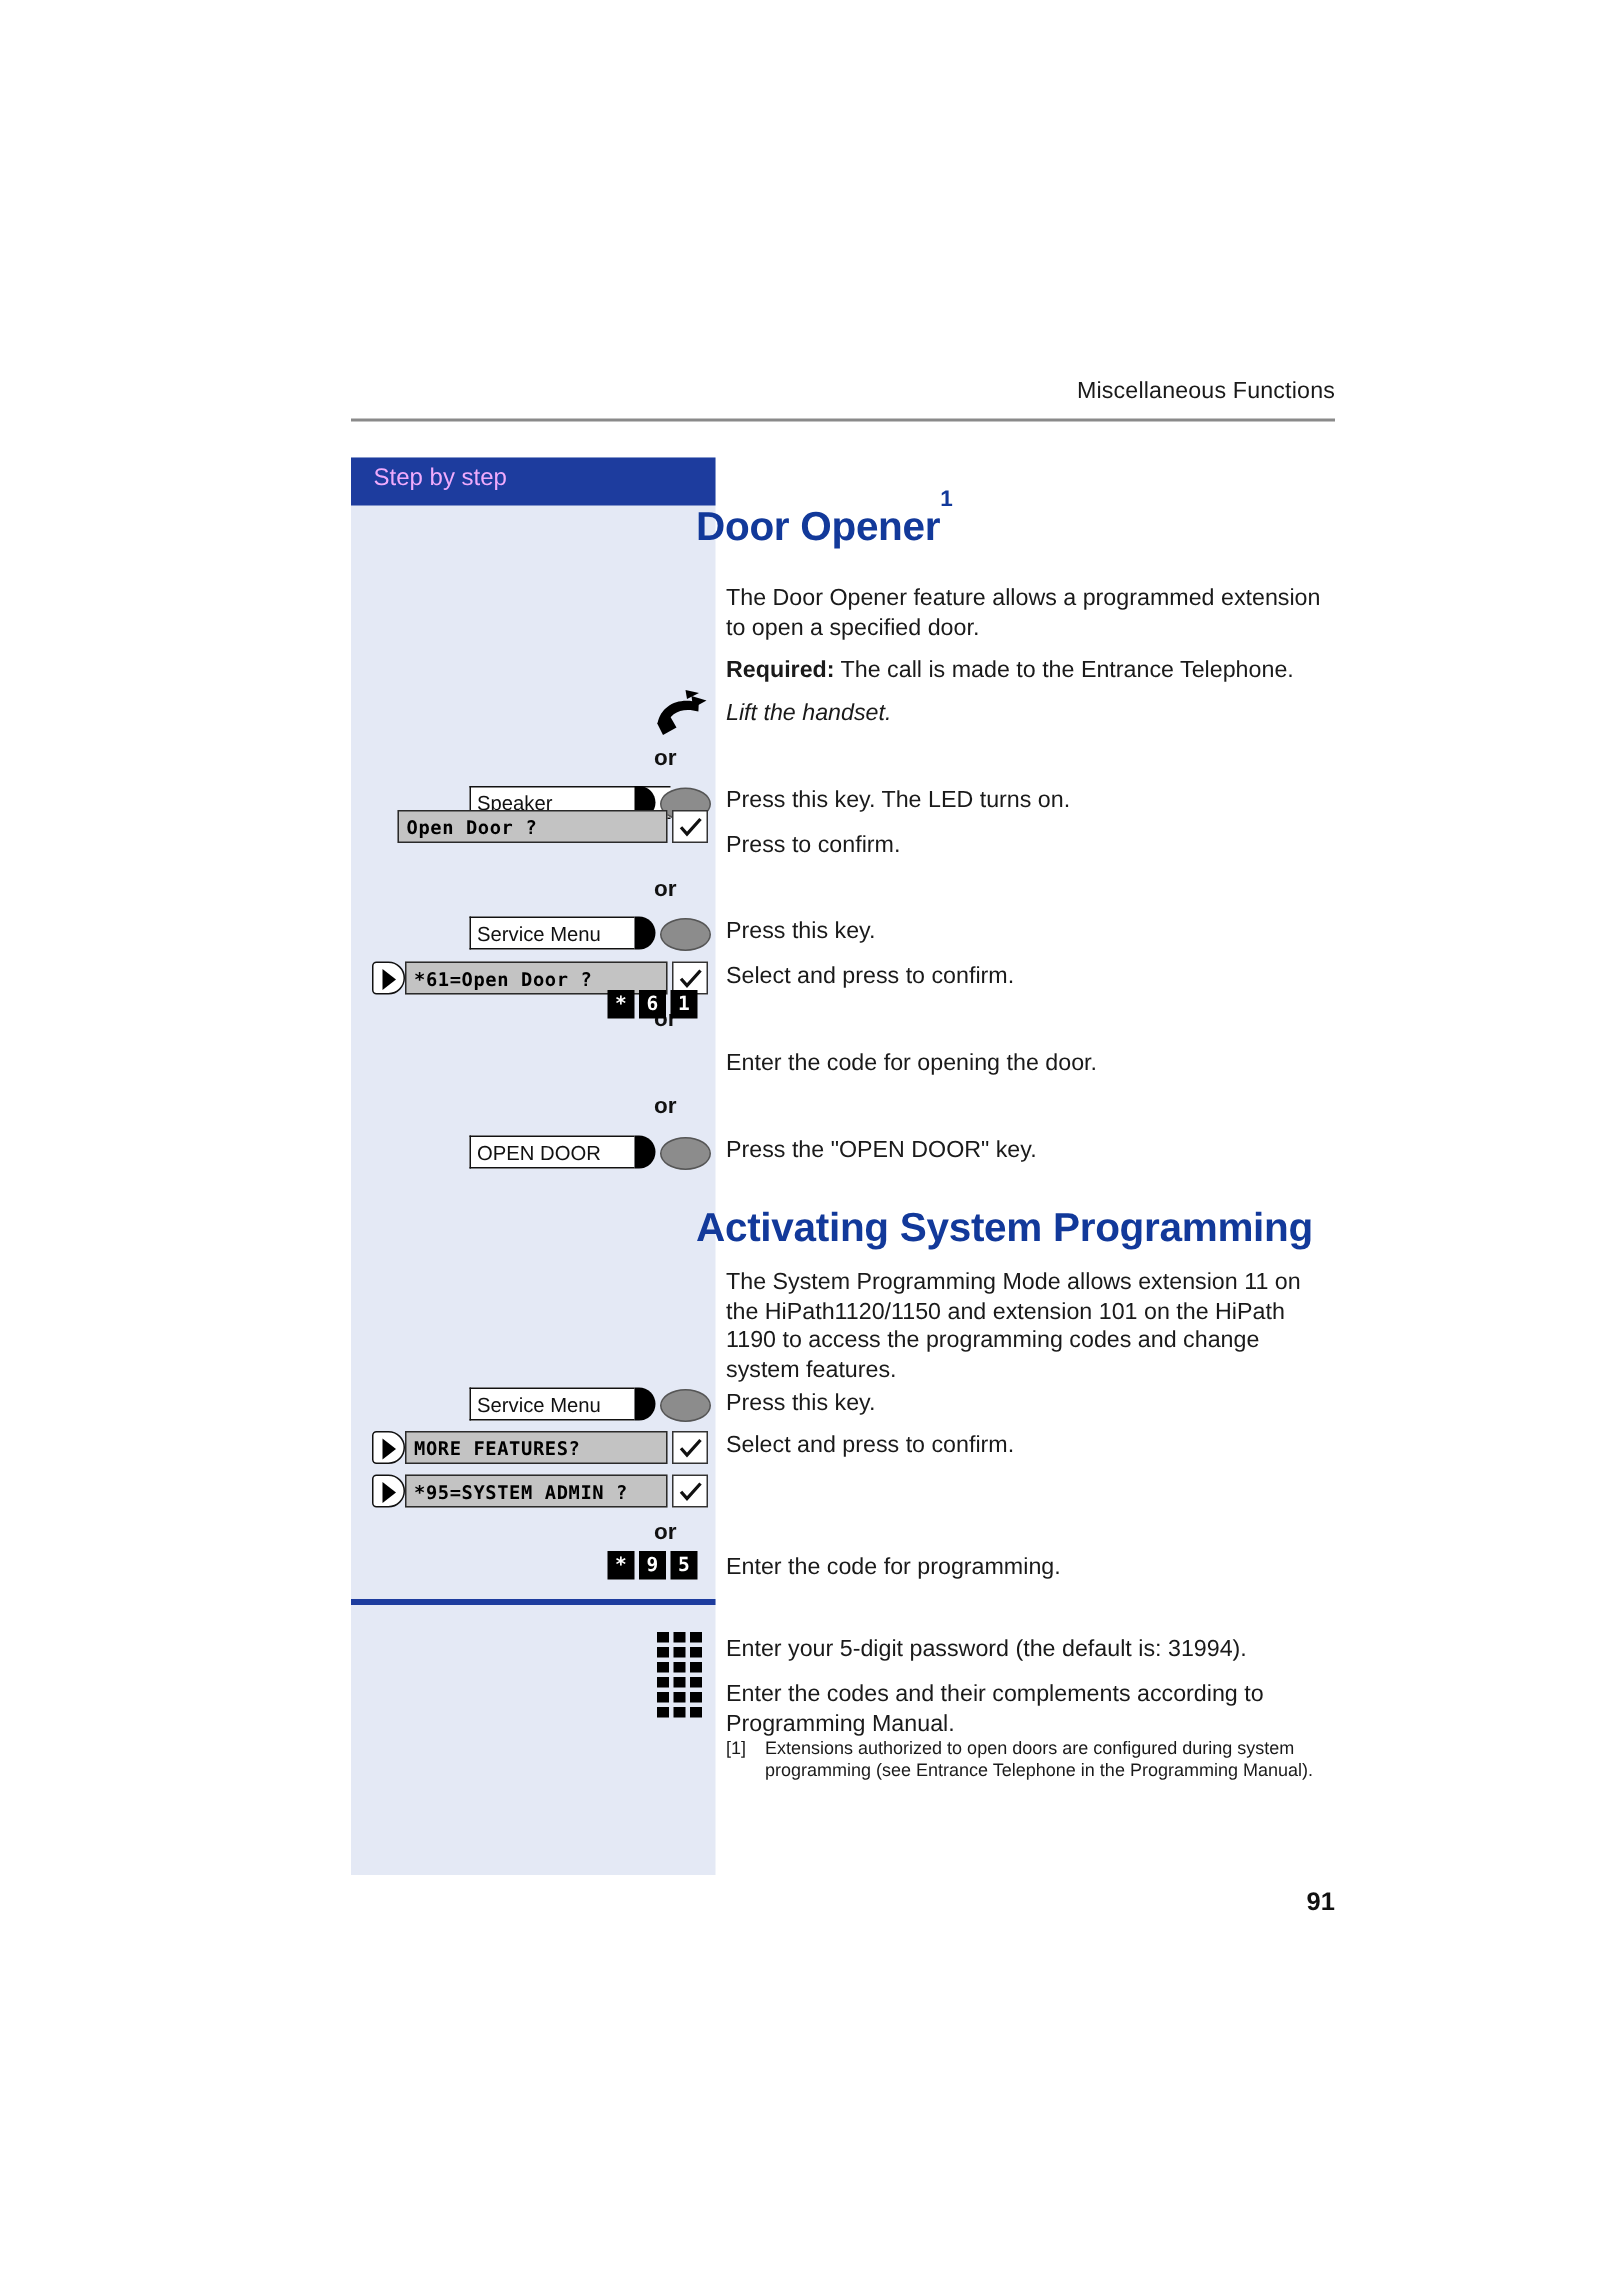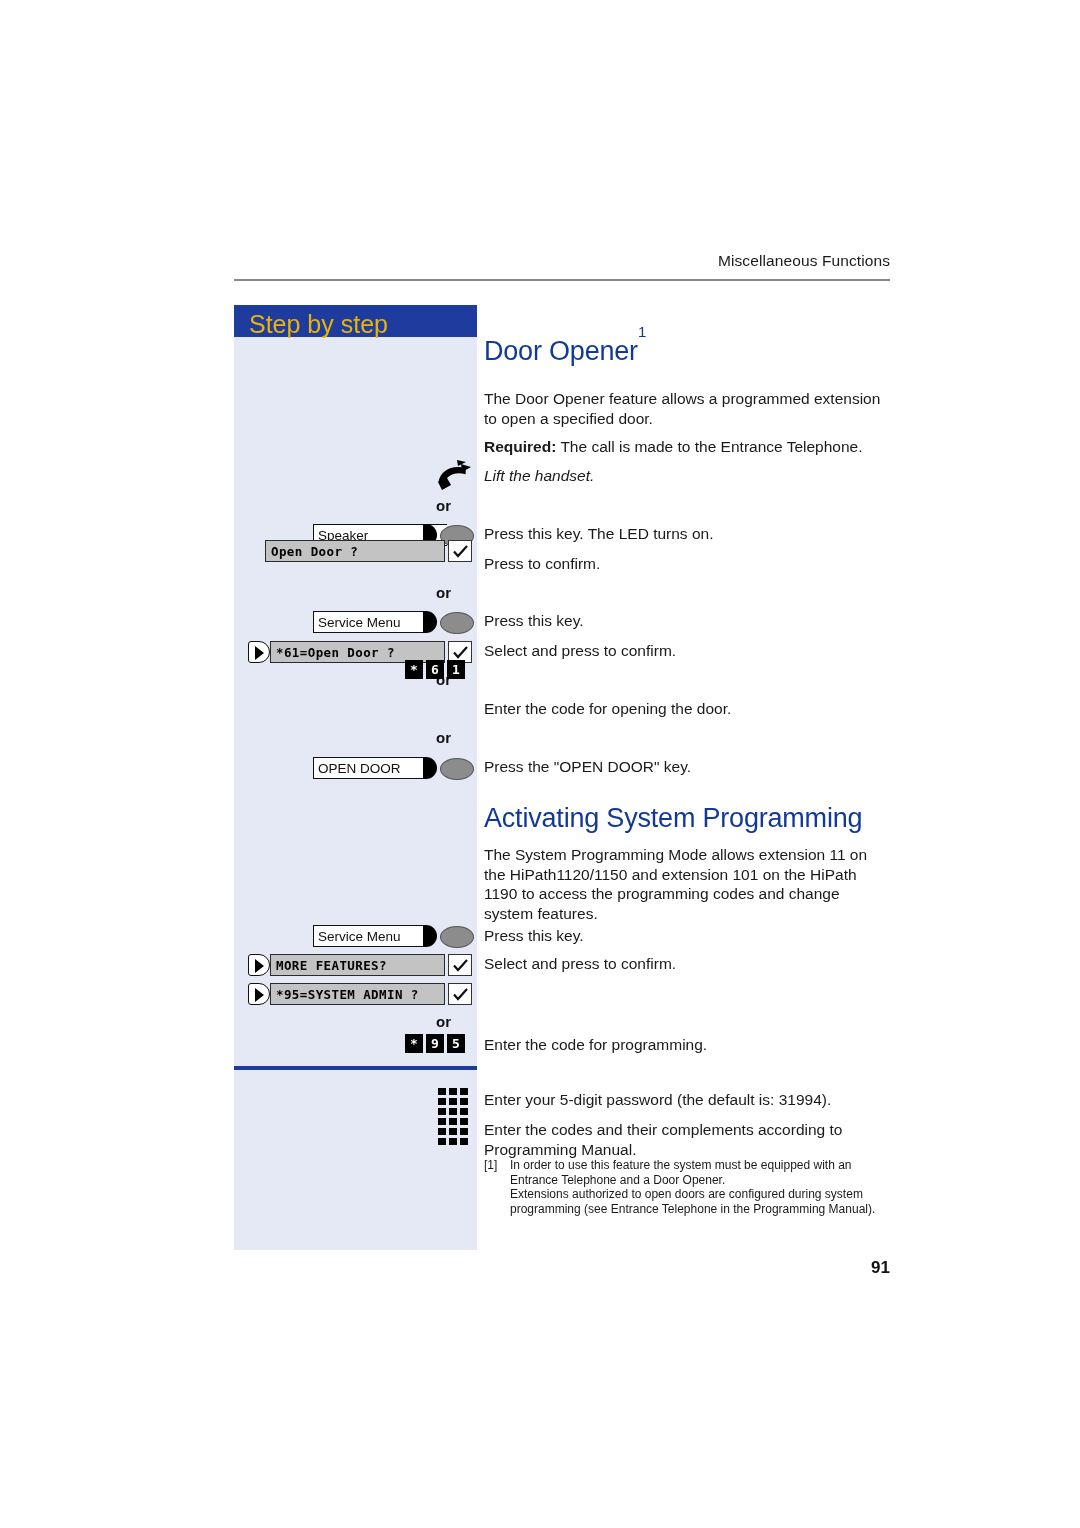--- a/index.html
+++ b/index.html
@@ -50,22 +50,22 @@
     left: 0;
     top: 0;
     width: 243px;
     height: 32px;
     background: #1d3c9e;
   }
   #sidebar-title-bar span {
     position: absolute;
     left: 15px;
     top: 5px;
-    font-size: 25px;
-    color: #eab308;
+    font-size: 16px;
+    color: #f0abfc;
     font-weight: normal;
   }
   #sidebar-divider {
     position: absolute;
     left: 234px;
     top: 1066px;
     width: 243px;
     height: 4px;
     background: #1d3c9e;
   }
@@ -74,24 +74,24 @@
   .rt {
     position: absolute;
     left: 484px;
     width: 406px;
     font-size: 15.5px;
     line-height: 19.5px;
     color: #1a1a1a;
   }
   h1.section {
     position: absolute;
-    left: 484px;
+    left: 464px;
     margin: 0;
     font-size: 27px;
-    font-weight: normal;
+    font-weight: bold;
     color: #12399a;
     letter-spacing: -.2px;
   }
   h1.section sup {
     font-size: 15px;
     top: -.85em;
     position: relative;
   }
   .bold { font-weight: bold; }
 
@@ -428,18 +428,17 @@
     <i></i>
     <i></i>
     <i></i>
     <i></i>
 </div>
 <div class="rt" style="top:1120px;">Enter the codes and their complements according to Programming Manual.</div>
 
 <div id="footnote">
   <div class="fn-mark">[1]</div>
   <div class="fn-body">
-    <p>In order to use this feature the system must be equipped with an Entrance Telephone and a Door Opener.</p>
     <p>Extensions authorized to open doors are configured during system programming (see Entrance Telephone in the Programming Manual).</p>
   </div>
 </div>
 
 <div id="page-number">91</div>
 
 </body></html>

